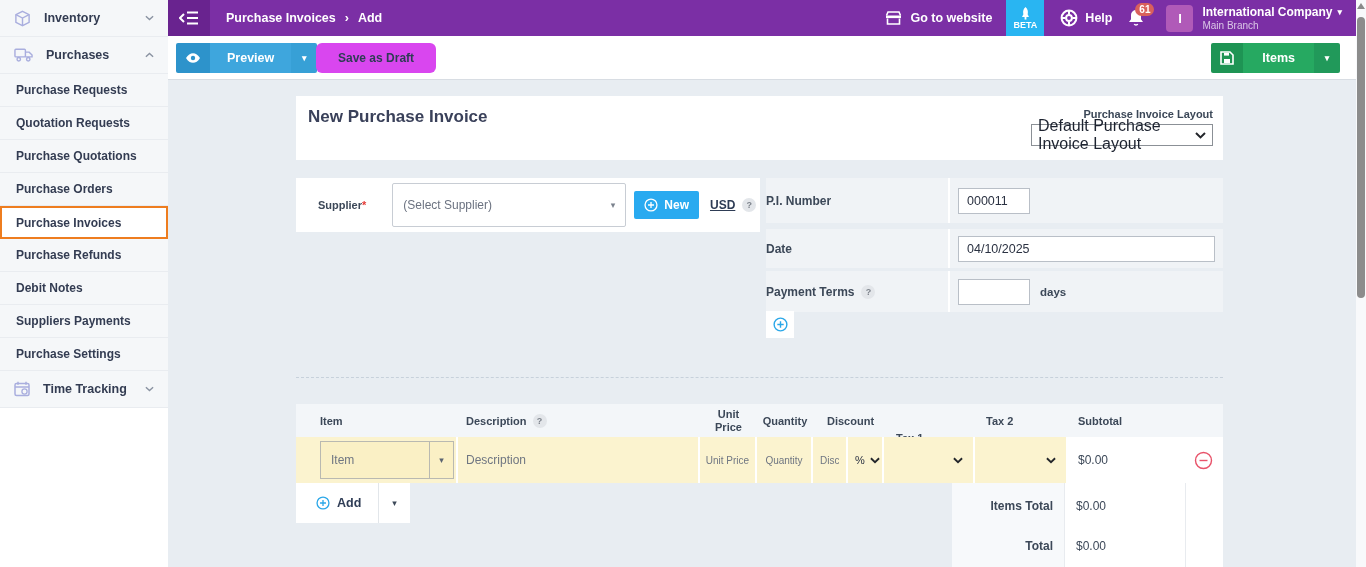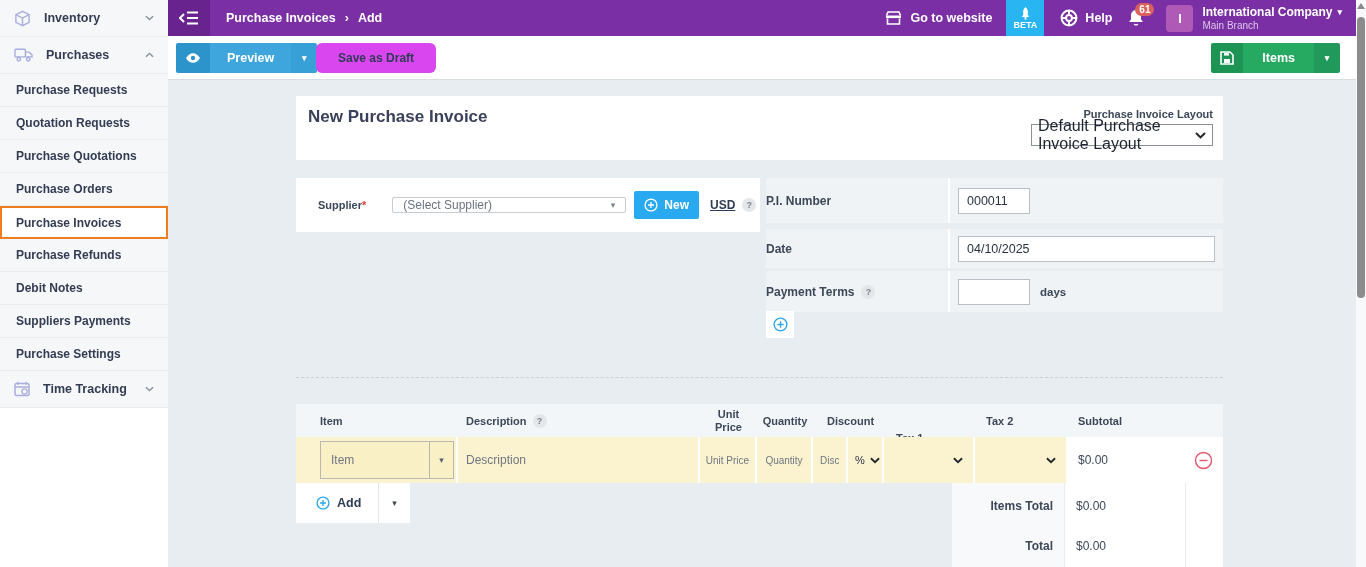--- a/index.html
+++ b/index.html
@@ -49,21 +49,21 @@
   .card { position:absolute; background:#fff; }
   .hdr-card { left:296px; top:96px; width:927px; height:64px; }
   .page-title { position:absolute; left:12px; top:11px; font-size:17px; font-weight:600; color:#3a415a; }
   .layout-label { position:absolute; right:10px; top:12px; font-size:11px; font-weight:700; color:#3c4858; }
   .layout-select { position:absolute; right:10px; top:28px; width:182px; height:22px; border:1px solid #8b9096; background:#fff; display:flex; align-items:center; font-size:16px; color:#1d2330; padding:0 6px; cursor:pointer; }
   .layout-select .chev { margin-left:auto; }
 
   .sup-card { left:296px; top:178px; width:464px; height:54px; display:flex; align-items:center; padding-left:22px; }
   .sup-label { font-size:11px; font-weight:700; color:#3c4858; }
   .req { color:#e53935; }
-  .sup-select { margin-left:26px; width:234px; height:16px; border:1px solid #c8cdd4; border-radius:2px; display:flex; align-items:center; padding:0 10px; font-size:12px; color:#6b7280; cursor:pointer; background:#fff; }
+  .sup-select { margin-left:26px; width:234px; height:44px; border:1px solid #c8cdd4; border-radius:2px; display:flex; align-items:center; padding:0 10px; font-size:12px; color:#6b7280; cursor:pointer; background:#fff; }
   .sup-select .chev { margin-left:auto; }
   .new-btn { margin-left:8px; height:28px; background:#29aaf0; border-radius:2px; color:#fff; font-size:12px; font-weight:700; display:flex; align-items:center; gap:6px; padding:0 10px; cursor:pointer; }
   .usd { margin-left:11px; font-size:12px; font-weight:700; color:#2e3c55; text-decoration:underline; cursor:pointer; }
   .qmark { width:14px; height:14px; border-radius:50%; background:#e3e6ea; color:#7d838c; font-size:9px; font-weight:700; display:inline-flex; align-items:center; justify-content:center; cursor:pointer; }
   .sup-card .qmark { margin-left:7px; }
 
   .drow { position:absolute; left:766px; width:457px; background:#f0f3f6; display:flex; align-items:center; }
   .drow .dlabel { font-size:12px; font-weight:700; color:#3c4858; display:flex; align-items:center; gap:7px; }
   .vline { position:absolute; left:182px; top:0; bottom:0; width:2px; background:#fff; }
   .dinput { position:absolute; left:192px; height:26px; border:1px solid #b9bfc7; background:#fff; font-family:"Liberation Sans",sans-serif; font-size:12.5px; color:#2b3242; padding:0 8px; }

